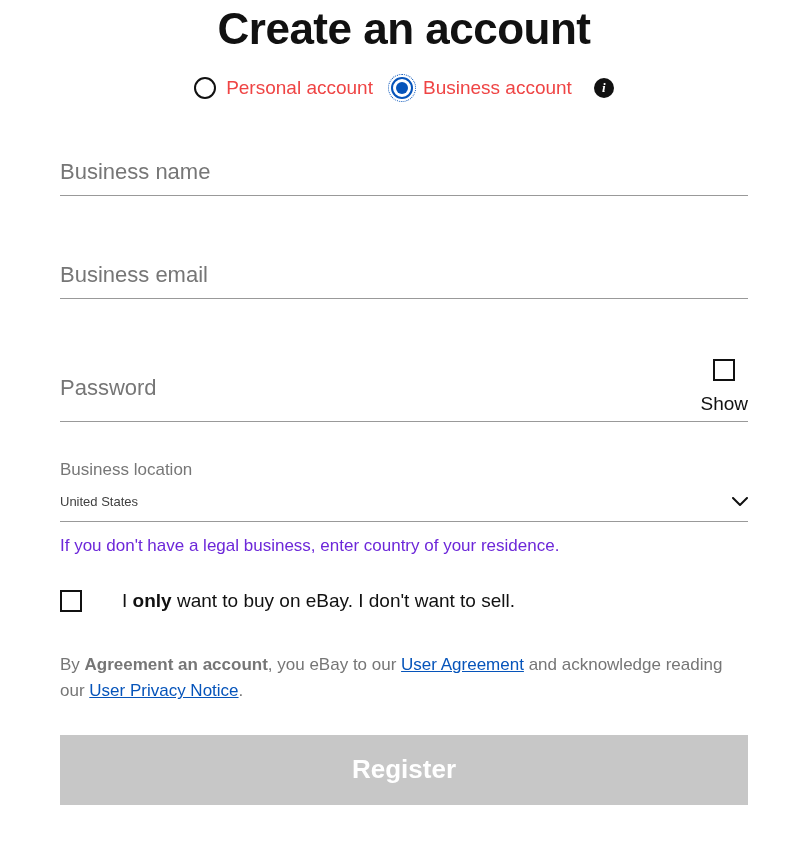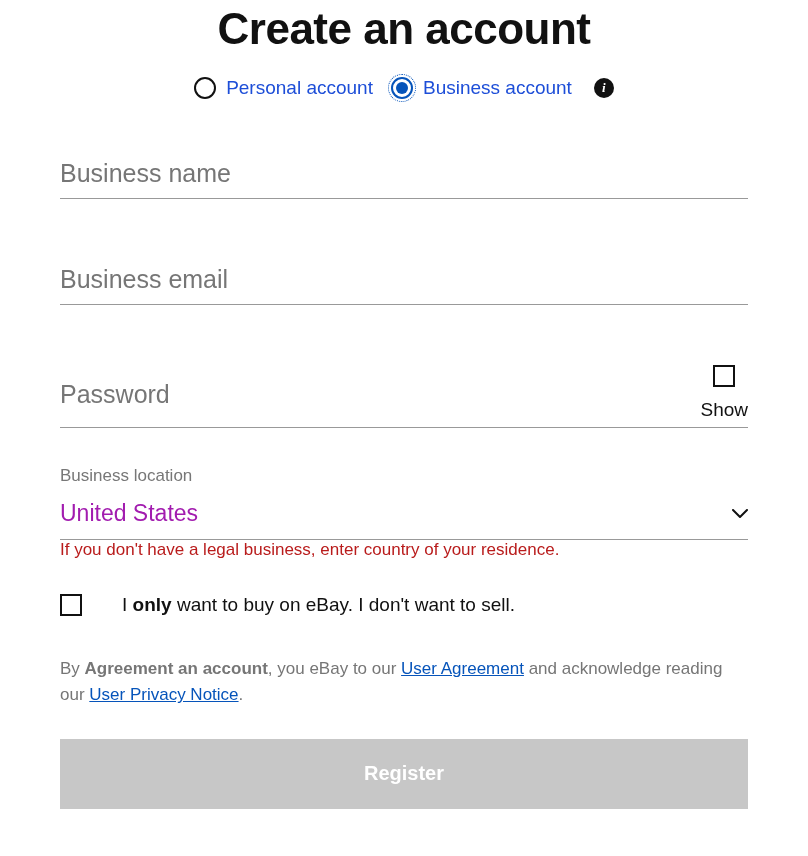--- a/index.html
+++ b/index.html
@@ -51,21 +51,21 @@
     outline-offset: 2px;
   }
   .radio-inner {
     width: 12px;
     height: 12px;
     border-radius: 50%;
     background: #0654ba;
   }
   .radio-label {
     font-size: 19px;
-    color: #1d4ed8;
+    color: #ef4444;
   }
   .info-icon {
     width: 20px;
     height: 20px;
     border-radius: 50%;
     background: #111;
     color: #fff;
     display: inline-flex;
     align-items: center;
     justify-content: center;
@@ -78,21 +78,21 @@
   .field {
     position: relative;
     border-bottom: 1px solid #999;
     margin-bottom: 60px;
   }
   .field.password-field { margin-bottom: 38px; }
   .field input {
     width: 100%;
     border: none;
     outline: none;
-    font-size: 25px;
+    font-size: 22px;
     padding: 6px 0 10px 0;
     background: transparent;
     color: #111;
   }
   .field input::placeholder { color: #767676; }
   .password-row {
     display: flex;
     align-items: center;
     gap: 12px;
   }
@@ -119,25 +119,26 @@
     margin-bottom: 14px;
   }
   .select-row {
     display: flex;
     align-items: center;
     justify-content: space-between;
     border-bottom: 1px solid #999;
     padding-bottom: 12px;
     cursor: pointer;
   }
-  .select-value { font-size: 23px; color: #a21caf; }
+  .select-value { font-size: 13px; color: #404040; }
   .chevron-down-icon svg { display: block; }
   .hint {
     font-size: 17px;
-    color: #b91c1c;
+    color: #6d28d9;
+    margin-top: 14px;
     margin-bottom: 34px;
   }
   .buy-only-row {
     display: flex;
     align-items: center;
     gap: 40px;
     margin-bottom: 40px;
   }
   .buy-only-text { font-size: 19px; color: #111; }
   .buy-only-text .only { font-weight: 700; }
@@ -151,21 +152,21 @@
   .legal a {
     color: #0654ba;
     text-decoration: underline;
   }
   .register-btn {
     width: 100%;
     height: 70px;
     background: #c7c7c7;
     border: none;
     color: #fff;
-    font-size: 20px;
+    font-size: 26px;
     font-weight: 700;
     cursor: pointer;
   }
 </style>
 </head>
 <body>
 
 <div class="container">
   <h1 class="page-title">Create an account</h1>
 

